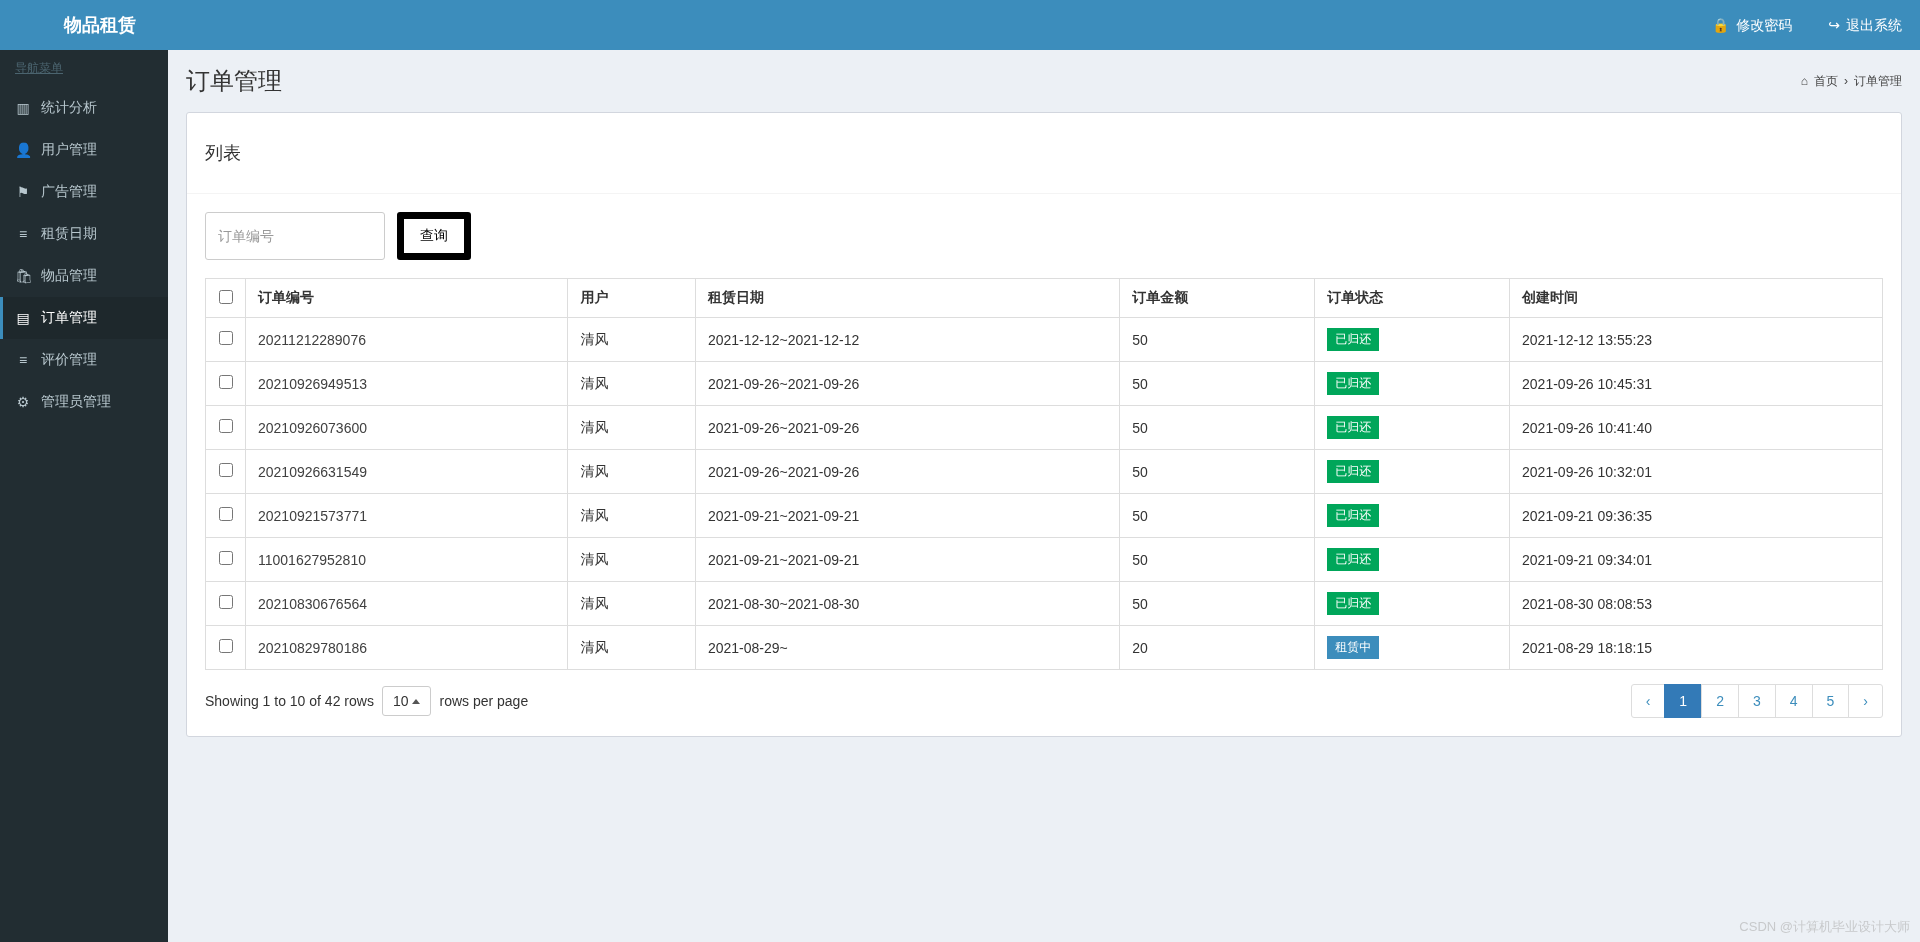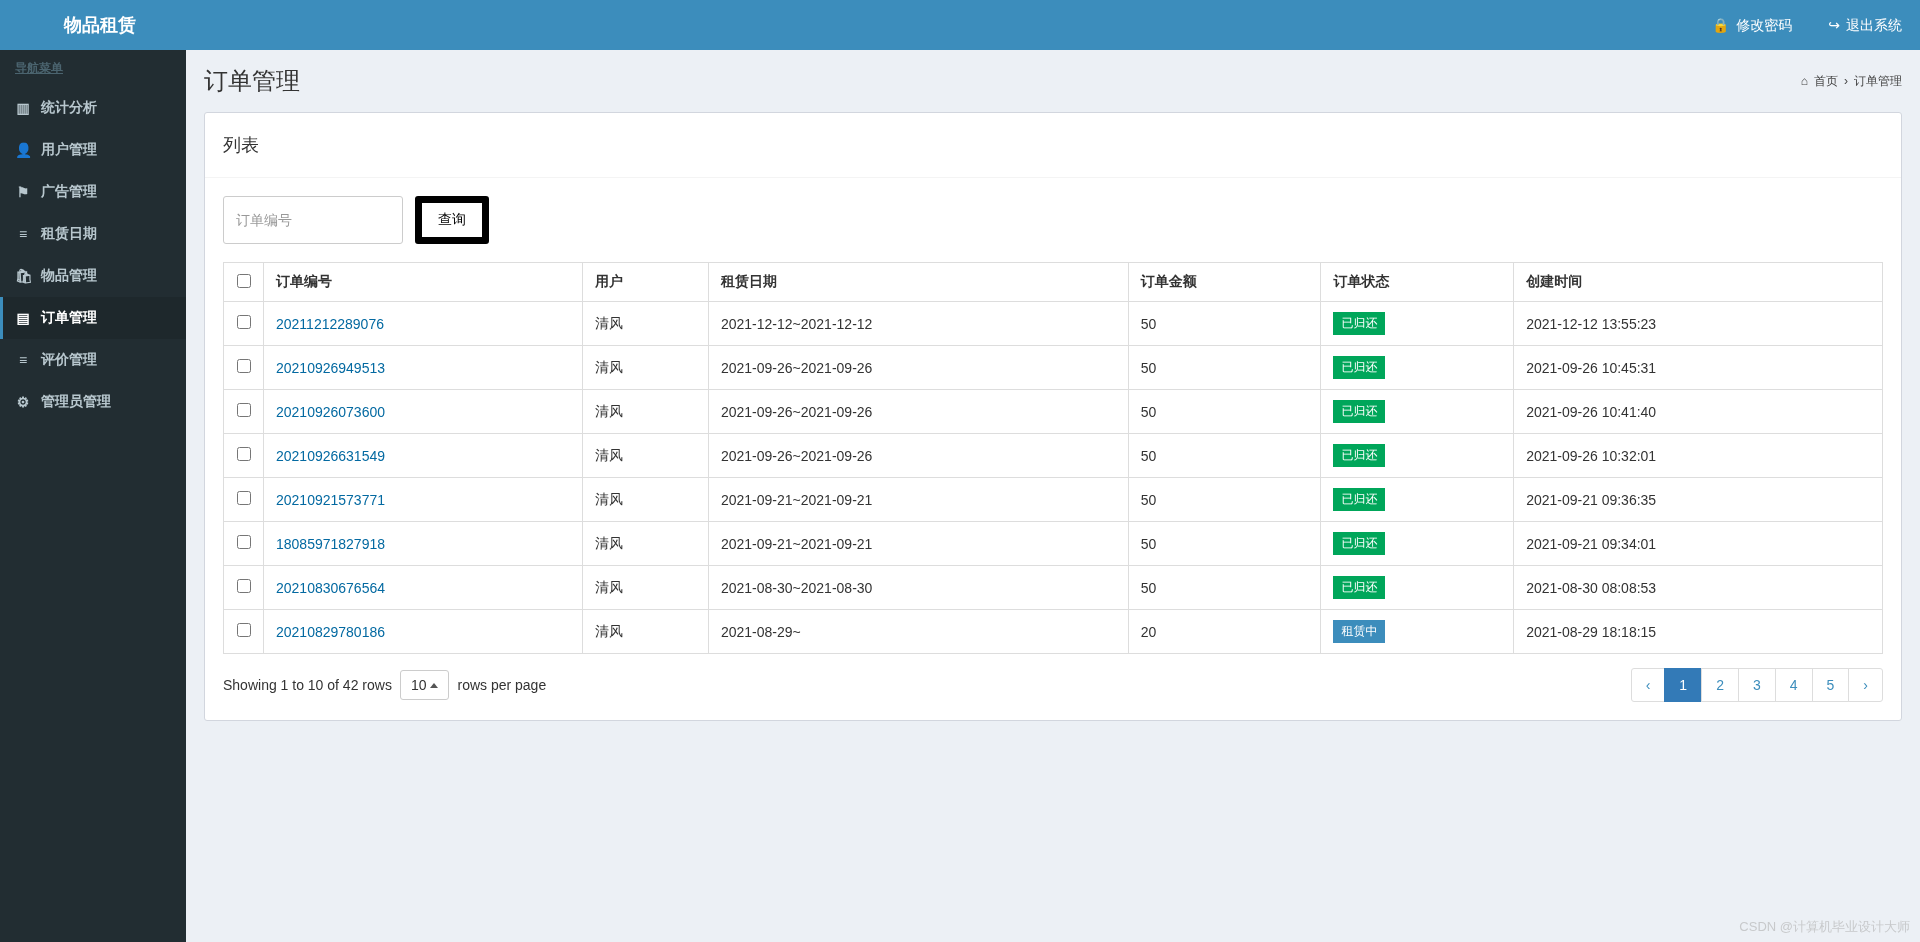--- a/index.html
+++ b/index.html
@@ -2,41 +2,41 @@
 <html><head>
 <meta charset="utf-8">
 <style>
 * { box-sizing: border-box; margin: 0; padding: 0; }
 body { font-family: "Microsoft YaHei","Helvetica Neue",Arial,sans-serif; font-size: 14px; color: #333; background: #ecf0f5; }
 .topbar { height: 50px; background: #3c8dbc; color: #fff; display: flex; align-items: center; }
 .logo { width: 200px; text-align: center; font-size: 18px; font-weight: bold; height: 50px; line-height: 50px; background: #3c8dbc; }
 .topbar-right { margin-left: auto; display: flex; }
 .topbar-link { color: #fff; text-decoration: none; padding: 0 18px; height: 50px; line-height: 50px; font-size: 14px; display: flex; align-items: center; gap: 6px; cursor: pointer; }
 .layout { display: flex; min-height: calc(100vh - 50px); }
-.sidebar { width: 186px; background: #222d32; color: #b8c7ce; font-weight: bold; }
+.sidebar { width: 168px; background: #222d32; color: #b8c7ce; }
 .sidebar-header { padding: 10px 15px; font-size: 12px; color: #4b646f; text-decoration: underline; cursor: pointer; }
 .sidebar-item { display: flex; align-items: center; gap: 10px; padding: 12px 15px; color: #b8c7ce; text-decoration: none; cursor: pointer; }
 .sidebar-item.active { background: #1e282c; color: #fff; border-left: 3px solid #3c8dbc; padding-left: 12px; }
 .sidebar-item .ico { width: 16px; text-align: center; font-size: 14px; }
 .content { flex: 1; padding: 15px 18px; }
 .page-head { display: flex; align-items: center; margin-bottom: 15px; }
 .page-title { font-size: 24px; font-weight: 500; color: #333; }
 .breadcrumb { margin-left: auto; font-size: 12px; color: #444; display: flex; align-items: center; gap: 6px; }
 .breadcrumb a { color: #444; text-decoration: none; }
 .panel { background: #fff; border: 1px solid #d2d6de; border-radius: 3px; }
-.panel-head { padding: 20px 18px; border-bottom: 1px solid #f4f4f4; font-size: 18px; }
+.panel-head { padding: 28px 18px; border-bottom: 1px solid #f4f4f4; font-size: 18px; }
 .panel-body { padding: 18px; }
 .search-row { display: flex; gap: 12px; margin-bottom: 18px; }
 .input { border: 1px solid #ccc; border-radius: 3px; padding: 8px 12px; font-size: 14px; width: 180px; color: #555; }
 .input::placeholder { color: #999; }
 .btn { border: 7px solid #000000; background: #fff; border-radius: 3px; padding: 8px 16px; font-size: 14px; cursor: pointer; }
 table { width: 100%; border-collapse: collapse; }
 th, td { border: 1px solid #ddd; padding: 10px 12px; text-align: left; vertical-align: middle; font-size: 14px; }
 th { background: #fff; font-weight: bold; }
-td a.orderlink { color: #0369a1; text-decoration: none; }
+td a.orderlink { color: #404040; text-decoration: none; }
 input[type=checkbox] { width: 14px; height: 14px; cursor: pointer; }
 .badge { display: inline-block; padding: 3px 8px; border-radius: 0; color: #fff; font-size: 12px; }
 .badge-green { background: #00a65a; }
 .badge-blue { background: #3c8dbc; }
 .table-footer { display: flex; align-items: center; margin-top: 14px; font-size: 14px; color: #333; }
 .pagesize { border: 1px solid #ccc; border-radius: 3px; padding: 6px 10px; margin: 0 8px; display: inline-flex; align-items: center; gap: 4px; cursor: pointer; text-align: center; }
 .caret-up { width: 0; height: 0; border-left: 4px solid transparent; border-right: 4px solid transparent; border-bottom: 5px solid #555; display: inline-block; }
 .pagination { margin-left: auto; display: flex; gap: 0; }
 .page-btn { border: 1px solid #ddd; padding: 8px 14px; background: #fff; color: #3c8dbc; cursor: pointer; margin-left: -1px; }
 .page-btn:first-child { border-radius: 3px 0 0 3px; }
@@ -175,21 +175,21 @@
                 <td class="col-check"><input type="checkbox" style=""></td>
                 <td><a href="#" class="orderlink">20210921573771</a></td>
                 <td>清风</td>
                 <td>2021-09-21~2021-09-21</td>
                 <td>50</td>
                 <td><span class="badge badge-green">已归还</span></td>
                 <td>2021-09-21 09:36:35</td>
               </tr>
               <tr>
                 <td class="col-check"><input type="checkbox" style=""></td>
-                <td><a href="#" class="orderlink">18085971827918</a></td>
+                <td><a href="#" class="orderlink">11001627952810</a></td>
                 <td>清风</td>
                 <td>2021-09-21~2021-09-21</td>
                 <td>50</td>
                 <td><span class="badge badge-green">已归还</span></td>
                 <td>2021-09-21 09:34:01</td>
               </tr>
               <tr>
                 <td class="col-check"><input type="checkbox" style=""></td>
                 <td><a href="#" class="orderlink">20210830676564</a></td>
                 <td>清风</td>

